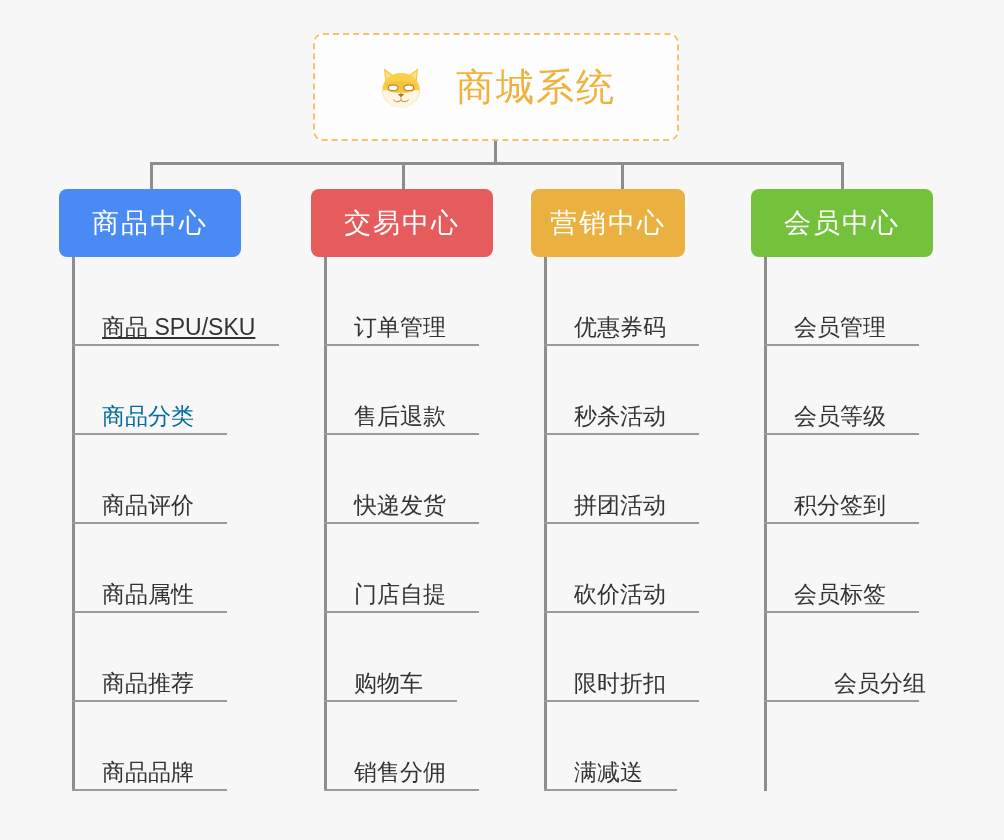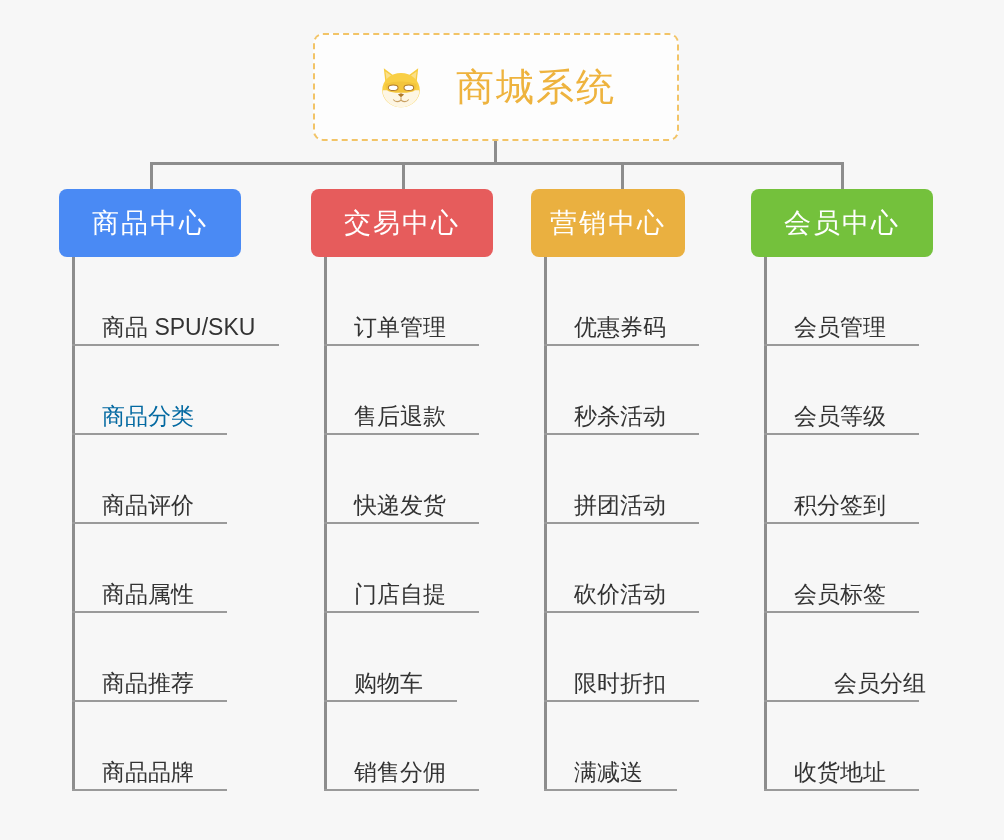--- a/index.html
+++ b/index.html
@@ -148,21 +148,21 @@
   <div class="conn conn-v" style="left: 621px; top: 162px; height: 44px; background: rgb(141, 141, 141);"></div>
   <div class="conn conn-v" style="left: 841px; top: 162px; height: 44px; background: rgb(141, 141, 141);"></div>
 
   <div class="branch" style="left:59px; width:230px;">
     <div class="branch-header" style="width: 182px; background: rgb(74, 138, 244);">
       <span>商品中心</span>
     </div>
     <div class="branch-spine" style="height: 534px; background: rgb(141, 141, 141);"></div>
     <div class="branch-items">
       <div class="branch-item">
-        <span class="branch-item-label" style="color: rgb(51, 51, 51);">商品 SPU/SKU</span>
+        <span class="branch-item-label" style="color: rgb(51, 51, 51); text-decoration: underline;">商品 SPU/SKU</span>
         <span class="branch-item-underline" style="width: 207px; background: rgb(154, 154, 154);"></span>
       </div>
       <div class="branch-item">
         <span class="branch-item-label" style="color: #0369a1;">商品分类</span>
         <span class="branch-item-underline" style="width: 155px; background: rgb(154, 154, 154);"></span>
       </div>
       <div class="branch-item">
         <span class="branch-item-label" style="color: rgb(51, 51, 51);">商品评价</span>
         <span class="branch-item-underline" style="width: 155px; background: rgb(154, 154, 154);"></span>
       </div>
@@ -266,20 +266,16 @@
         <span class="branch-item-underline" style="width: 155px; background: rgb(154, 154, 154);"></span>
       </div>
       <div class="branch-item">
         <span class="branch-item-label" style="color: rgb(51, 51, 51);">会员标签</span>
         <span class="branch-item-underline" style="width: 155px; background: rgb(154, 154, 154);"></span>
       </div>
       <div class="branch-item">
         <span class="branch-item-label" style="color: rgb(51, 51, 51); margin-left: 40px;">会员分组</span>
         <span class="branch-item-underline" style="width: 155px; background: rgb(154, 154, 154);"></span>
       </div>
-      <div class="branch-item">
-        <span class="branch-item-label" style="color: rgb(51, 51, 51);">收货地址</span>
-        <span class="branch-item-underline" style="width: 155px; background: rgb(154, 154, 154);"></span>
-      </div>
     </div>
   </div>
 
 </div>
 
 </body></html>

